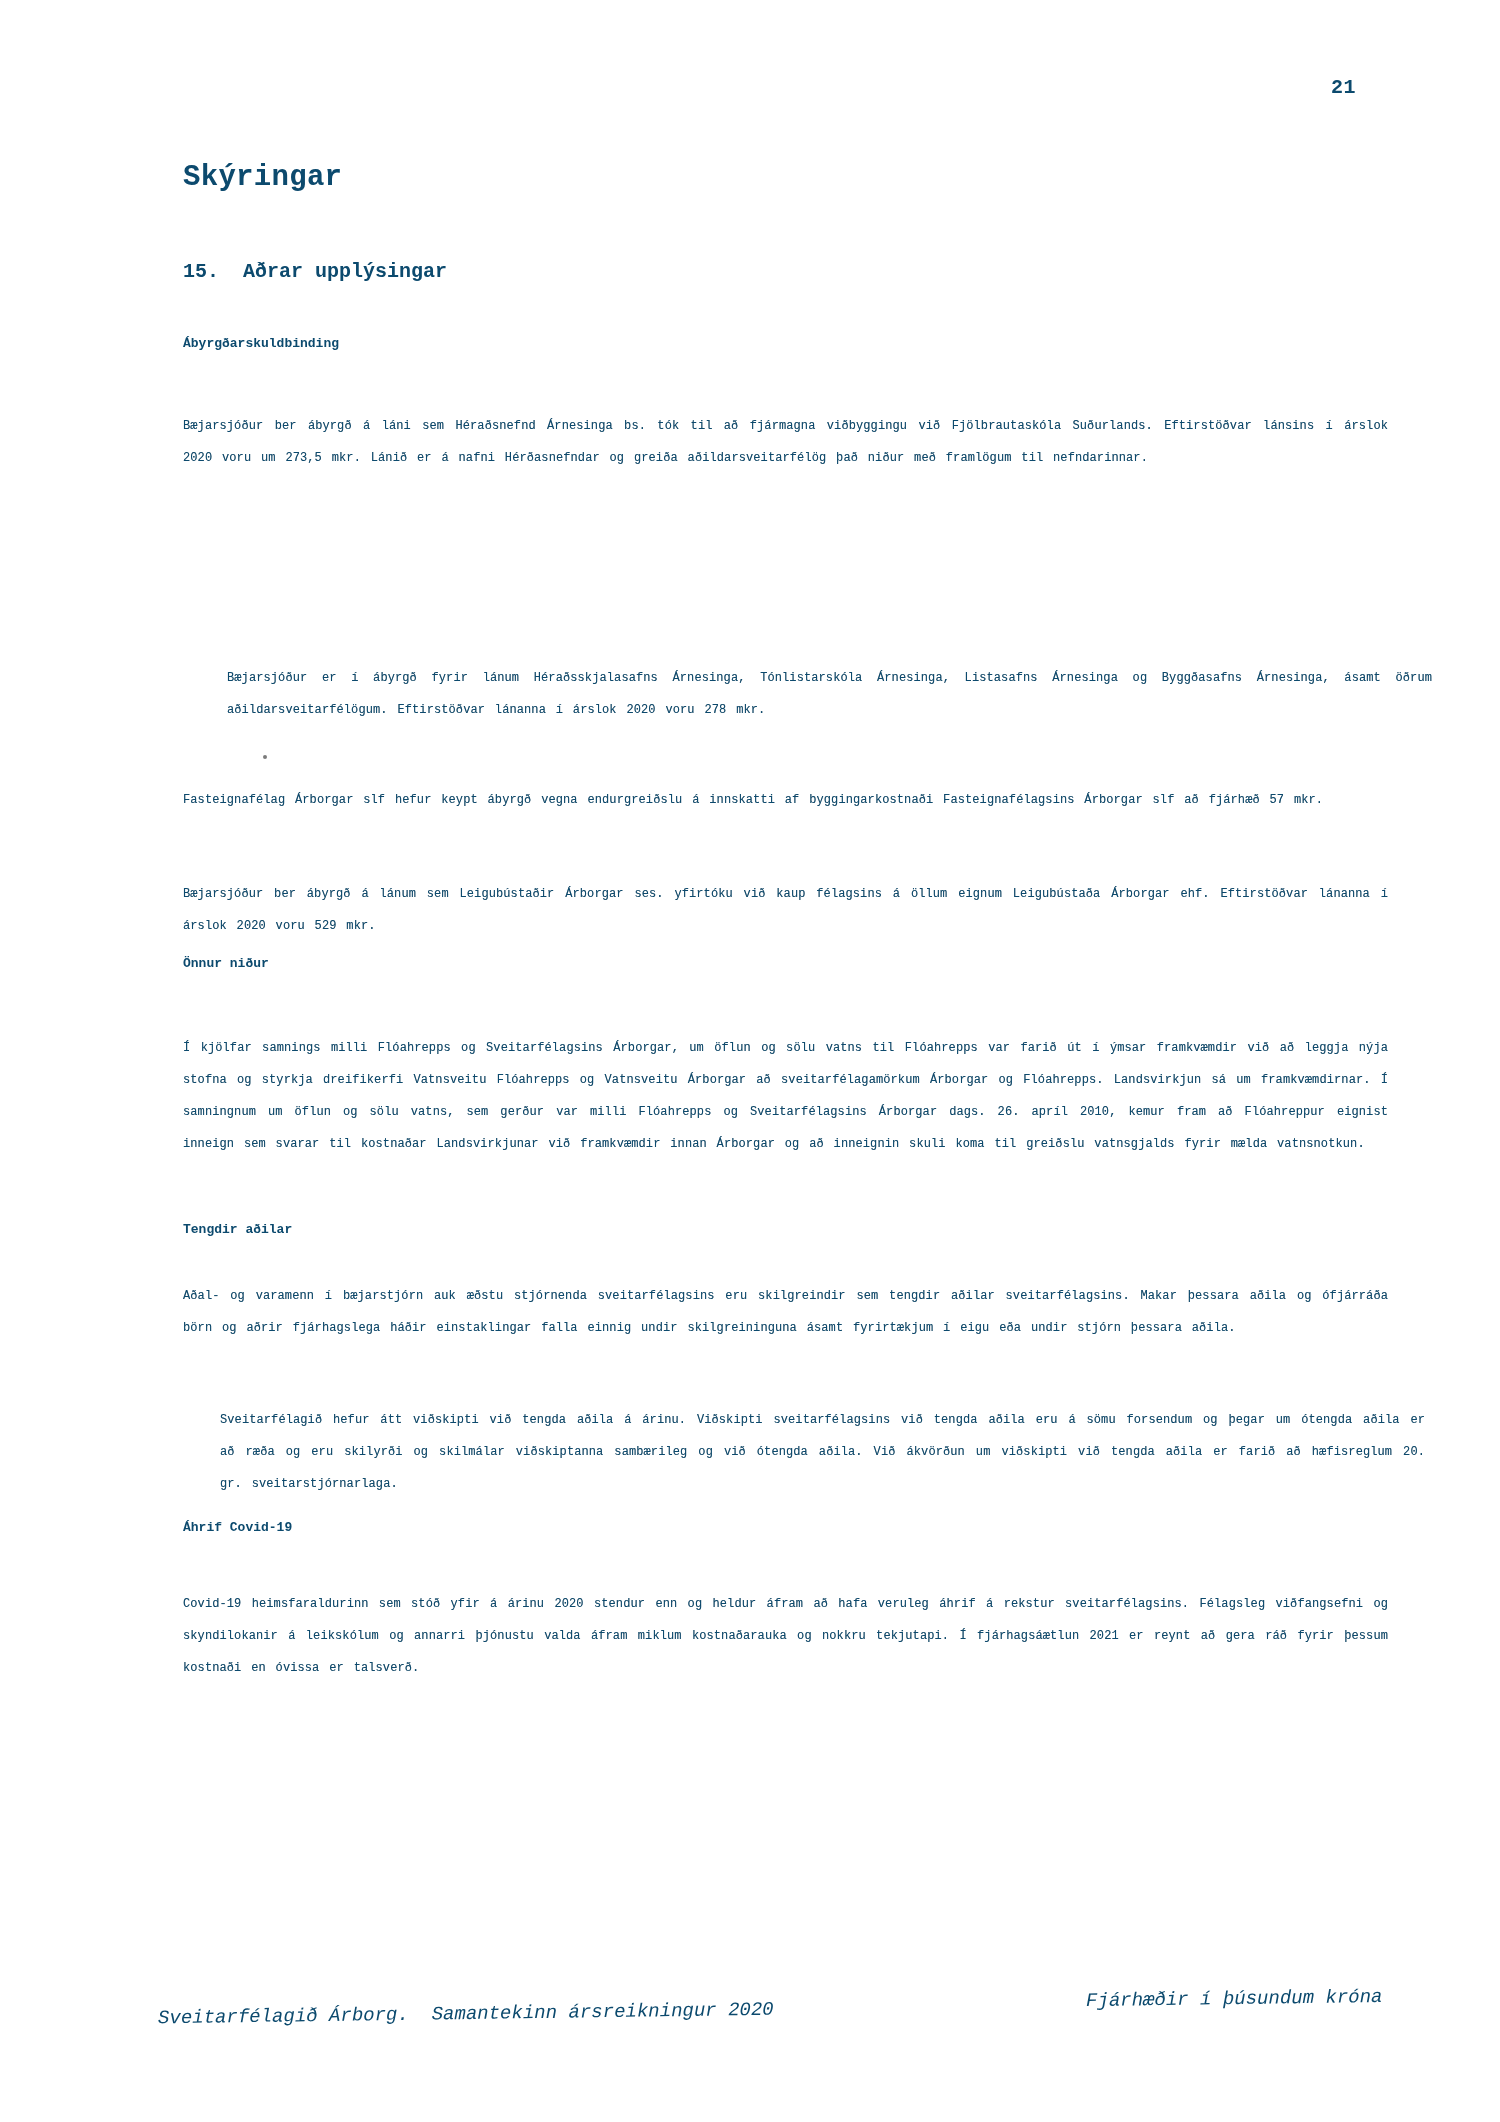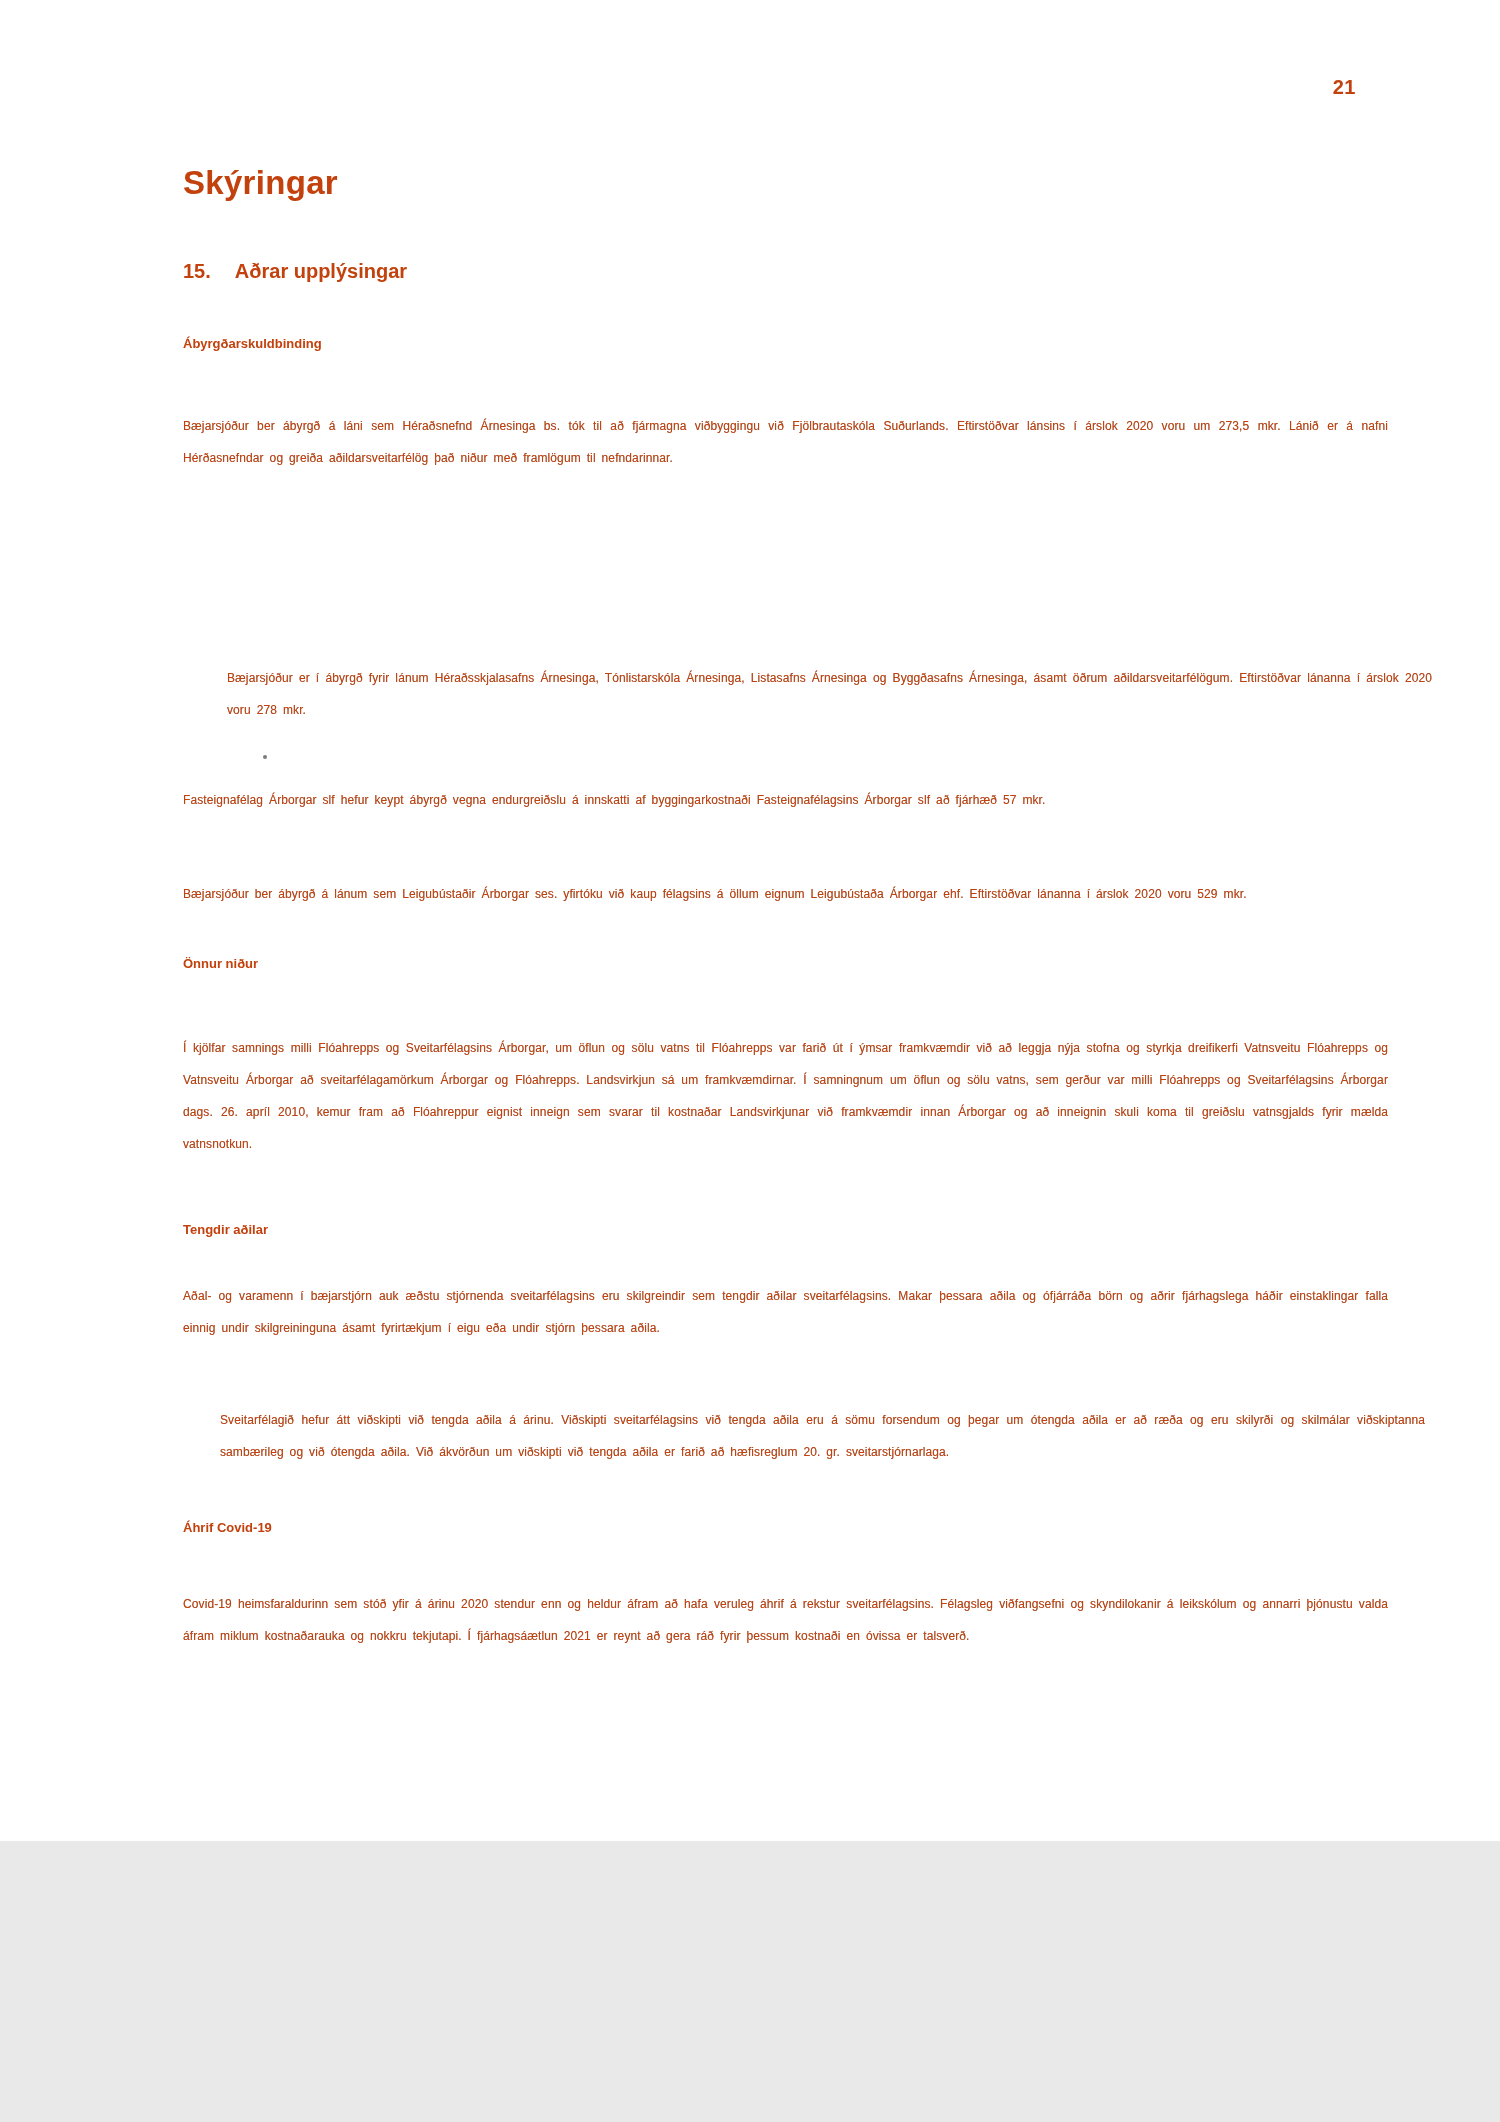--- a/index.html
+++ b/index.html
@@ -1,33 +1,33 @@
 <!DOCTYPE html>
 <html lang="is"><head>
 <meta charset="utf-8">
 <style>
   html, body { margin: 0; padding: 0; background: #e9e9e9; }
   .sheet {
     position: relative;
     width: 1500px;
-    height: 1841px;
+    height: 2122px;
     background: #ffffff;
     overflow: hidden;
-    font-family: Liberation Sans, sans-serif;
-    color: #c2410c;
+    font-family: Liberation Mono, monospace;
+    color: #0c4a6e;
   }
   .abs { position: absolute; }
   .page-number {
     top: 76px; right: 144px;
     font-size: 20px; font-weight: bold;
     letter-spacing: 0.5px;
   }
   .doc-title {
     top: 142px; left: 183px;
-    font-size: 33px; font-weight: bold;
+    font-size: 29px; font-weight: bold;
     letter-spacing: 0.3px;
   }
   .section-heading {
     top: 260px; left: 183px;
     font-size: 20px; font-weight: bold;
     display: flex; gap: 24px;
   }
   .subheading {
     left: 183px;
     font-size: 13px; font-weight: bold;

